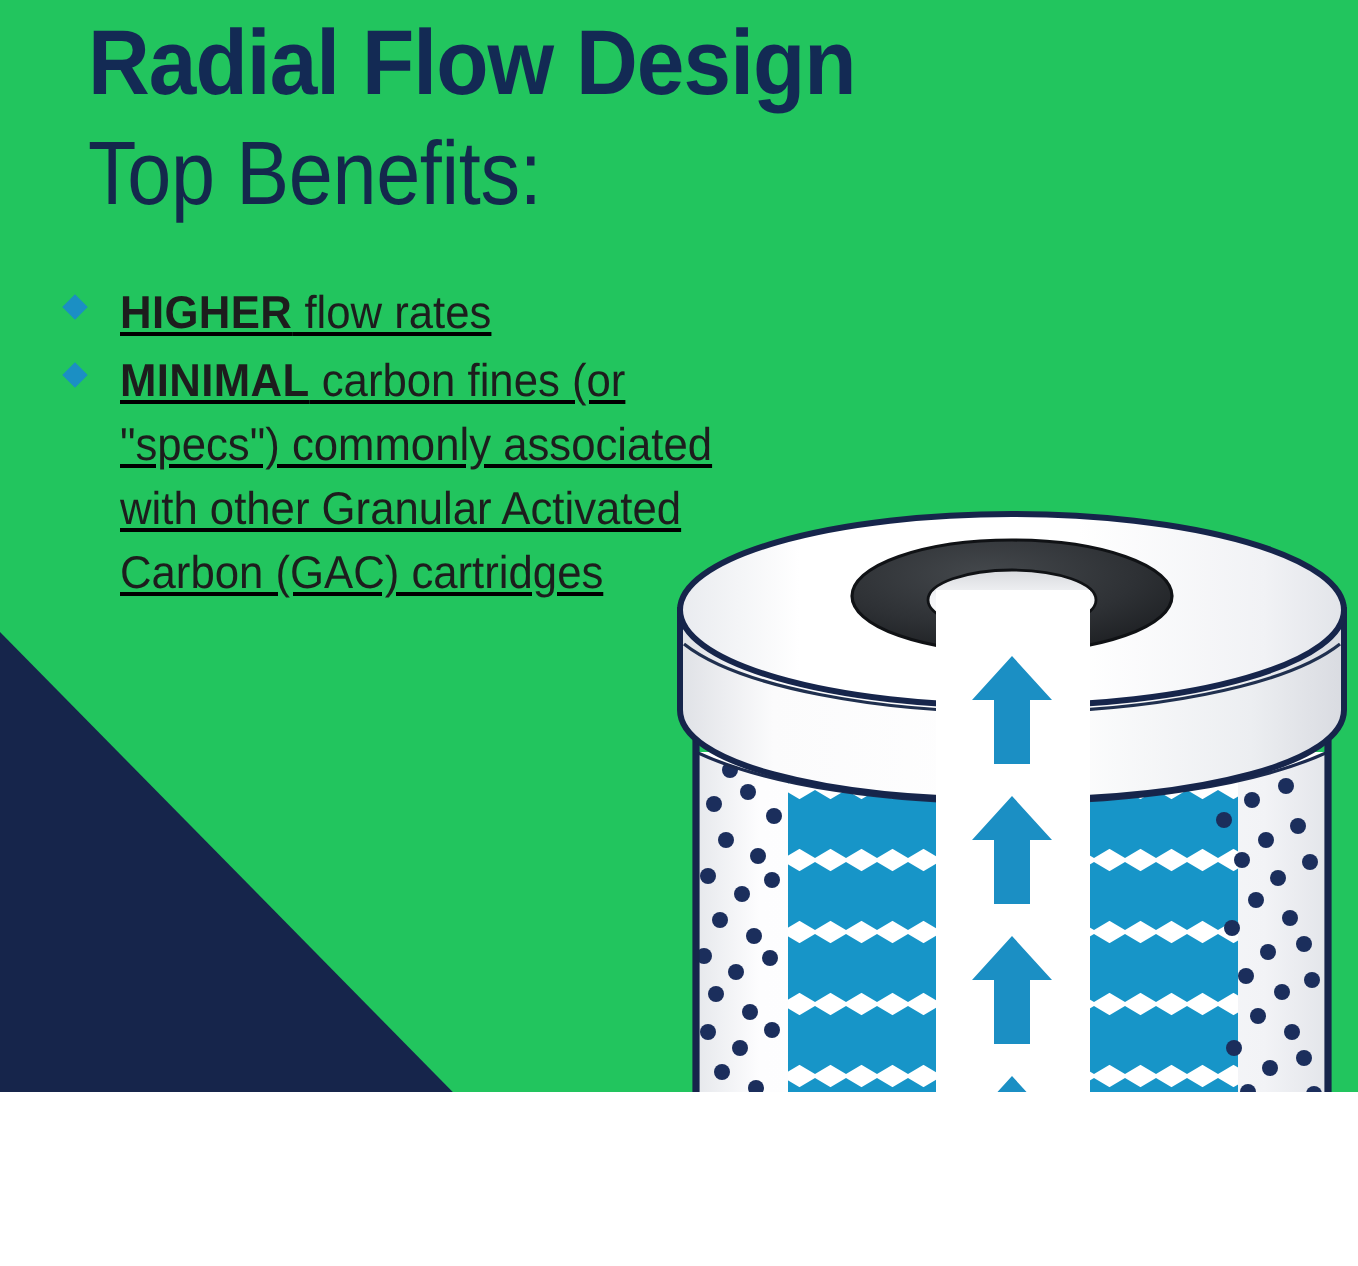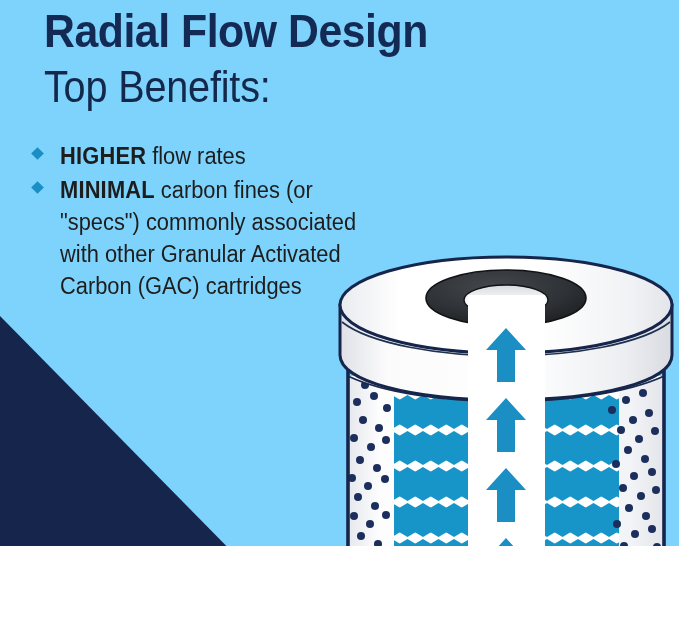--- a/index.html
+++ b/index.html
@@ -5,21 +5,21 @@
 <style>
   html, body {
     margin: 0;
     padding: 0;
     background: #ffffff;
   }
   #page {
     position: relative;
     width: 679px;
     height: 546px;
-    background: #7dd3fc;
+    background: #22c55e;
     overflow: hidden;
     font-family: "Liberation Sans", sans-serif;
   }
 
   
   .headline {
     position: absolute;
     left: 44px;
     top: 2px;
     font-family: "Liberation Sans Narrow", "Liberation Sans", sans-serif;
@@ -51,20 +51,21 @@
     position: absolute;
     left: 30px;
     top: 140px;
     width: 370px;
   }
   .benefit-row {
     position: relative;
     display: block;
     padding-left: 30px;
     margin-bottom: 2px;
+    text-decoration: underline;
   }
   .diamond {
     position: absolute;
     left: 3px;
     top: 9px;
     width: 9px;
     height: 9px;
     background: #1b8fc4;
     transform: rotate(45deg);
   }

